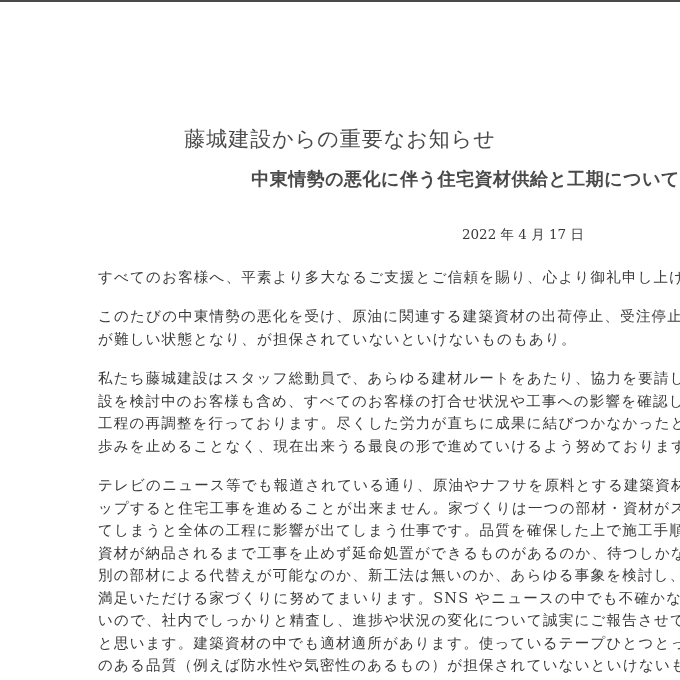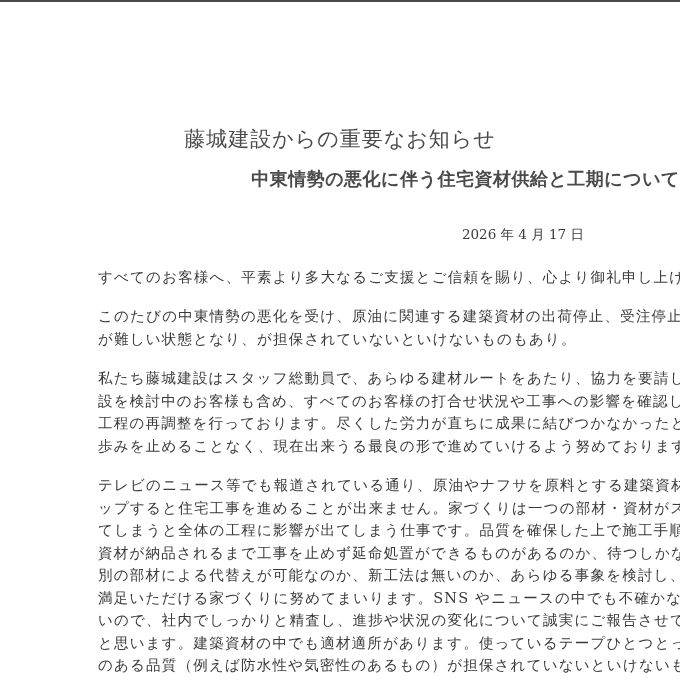--- a/index.html
+++ b/index.html
@@ -72,21 +72,21 @@
   </style>
 </head>
 <body>
 
 <div class="top-edge"></div>
 
 <div class="page">
 
   <div class="title">藤城建設からの重要なお知らせ</div>
   <div class="subtitle">中東情勢の悪化に伴う住宅資材供給と工期について</div>
-  <div class="date">2026 年 4 月 17 日</div>
+  <div class="date">2022 年 4 月 17 日</div>
 
   <div class="para" style="top:259px;">
     <span class="line">すべてのお客様へ、平素より多大なるご支援とご信頼を賜り、心より御礼申し上げます。</span>
   </div>
 
   <div class="para" style="top:298px;">
     <span class="line">このたびの中東情勢の悪化を受け、原油に関連する建築資材の出荷停止、受注停止など供給</span>
     <span class="line">が難しい状態となり、が担保されていないといけないものもあり。</span>
   </div>
 

